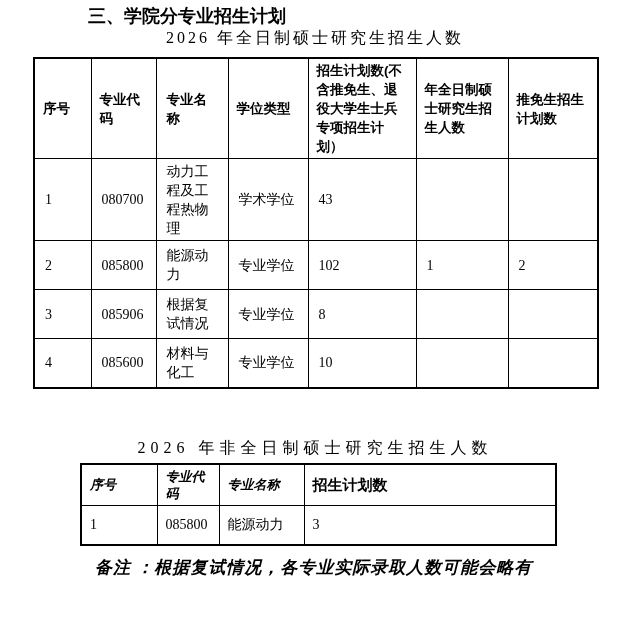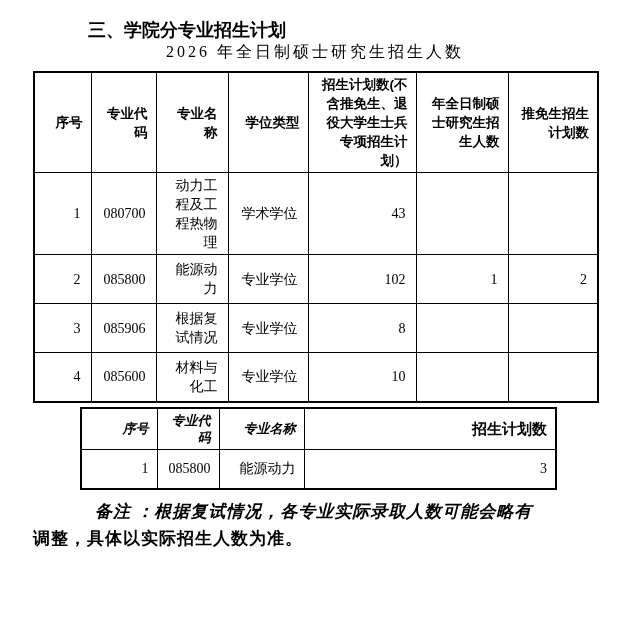--- a/index.html
+++ b/index.html
@@ -3,33 +3,33 @@
 <meta charset="utf-8">
 <style>
   * { margin:0; padding:0; box-sizing:border-box; }
   html,body { background:#ffffff; }
   body {
     width:628px; height:617px; overflow:hidden;
     color:#000;
     font-family:"Liberation Serif","DejaVu Serif",serif;
   }
   .heading {
-    margin:19px 0 0 88px;
+    margin:5px 0 0 88px;
     font-family:"Liberation Sans","DejaVu Sans",sans-serif;
     font-size:18px; font-weight:bold; line-height:22px;
   }
   .tbl-title {
     width:564px; margin-left:33px; text-align:center;
     font-size:16px; line-height:22px;
   }
   .title-full { margin-top:0; letter-spacing:3px; }
   .title-part { margin-top:48px; letter-spacing:5px; }
   table { border-collapse:collapse; table-layout:fixed; border:2px solid #000; }
   th, td {
-    border:1px solid #000; text-align:right; vertical-align:middle;
+    border:1px solid #000; text-align:left; vertical-align:middle;
     overflow:hidden; word-break:break-all;margin-top:32px;
   }
   
   .t-full { margin:8px 0 0 33px; width:564px; }
   .t-full th {
     font-family:"Liberation Sans","DejaVu Sans",sans-serif;
     font-weight:bold; font-size:13.5px; line-height:19px; padding:2px 8px;
   }
   .t-full th.pad10 { padding:2px 10px; }
   .t-full td { font-size:14px; line-height:19px; padding:2px 10px; }
@@ -117,20 +117,21 @@
         <td>085600</td>
         <td>材料与化工</td>
         <td>专业学位</td>
         <td>10</td>
         <td></td>
         <td></td>
       </tr>
     </tbody>
   </table>
 
+  <div class="tbl-title title-part">2026 年非全日制硕士研究生招生人数</div>
 
   <table class="t-part">
     <colgroup>
       <col style="width:76px">
         <col style="width:62px">
         <col style="width:85px">
       <col style="width:252px">
     </colgroup>
     <tbody>
       <tr class="r-hdr2">
@@ -143,16 +144,15 @@
         <td>1</td>
         <td>085800</td>
         <td>能源动力</td>
         <td>3</td>
       </tr>
     </tbody>
   </table>
 
   <div class="note">
     <div class="note-line1">备注 ：根据复试情况，各专业实际录取人数可能会略有</div>
-    <div>调整，具体以实际招生人数为准。</div>
   </div>
 
 </div>
 
 </body></html>

